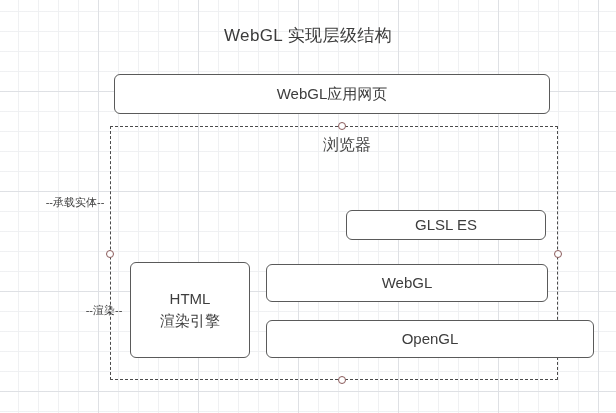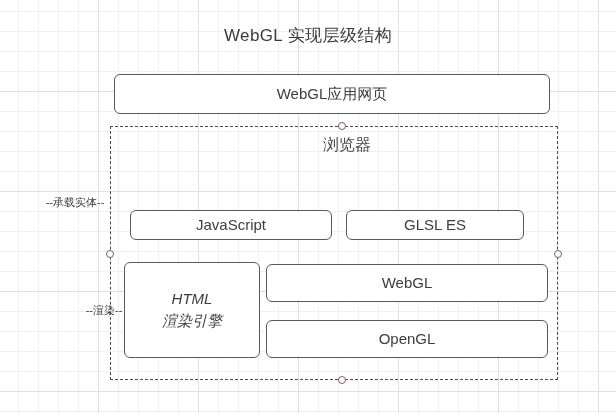--- a/index.html
+++ b/index.html
@@ -62,24 +62,24 @@
     font-size: 15px;
     color: #3d3d3d;
     line-height: 1.45;
     white-space: pre-line;
   }
 
   
   #node-webgl-app      { left: 114px; top: 74px;  width: 436px; height: 40px; }
   #node-html5-canvas   { left: 130px; top: 164px; width: 418px; height: 30px; }
   #node-javascript     { left: 130px; top: 210px; width: 202px; height: 30px; }
-  #node-glsl-es        { left: 346px; top: 210px; width: 178px; height: 30px; }
-  #node-html-engine    { left: 124px; top: 262px; width: 136px; height: 96px; font-style: italic; }
+  #node-glsl-es        { left: 346px; top: 210px; width: 200px; height: 30px; }
+  #node-html-engine    { left: 130px; top: 262px; width: 120px; height: 96px; }
   #node-webgl          { left: 266px; top: 264px; width: 282px; height: 38px; }
-  #node-opengl         { left: 266px; top: 320px; width: 282px; height: 38px; }
+  #node-opengl         { left: 266px; top: 320px; width: 328px; height: 38px; }
 
   
   #browser-container {
     position: absolute;
     left: 110px;
     top: 126px;
     width: 448px;
     height: 254px;
     box-sizing: border-box;
     border: 1.4px dashed #4a4a4a;
@@ -132,21 +132,20 @@
 
   <div id="page-title">WebGL 实现层级结构</div>
 
   <div class="node" id="node-webgl-app">WebGL应用网页</div>
 
   <div id="browser-container">
     <div id="browser-label">浏览器</div>
   </div>
 
 
-  <div class="node" id="node-javascript">JavaScript</div>
 
   <div class="node" id="node-glsl-es">GLSL ES</div>
 
   <div class="node" id="node-html-engine">HTML
 渲染引擎</div>
 
   <div class="node" id="node-webgl">WebGL</div>
 
   <div class="node" id="node-opengl">OpenGL</div>
 

